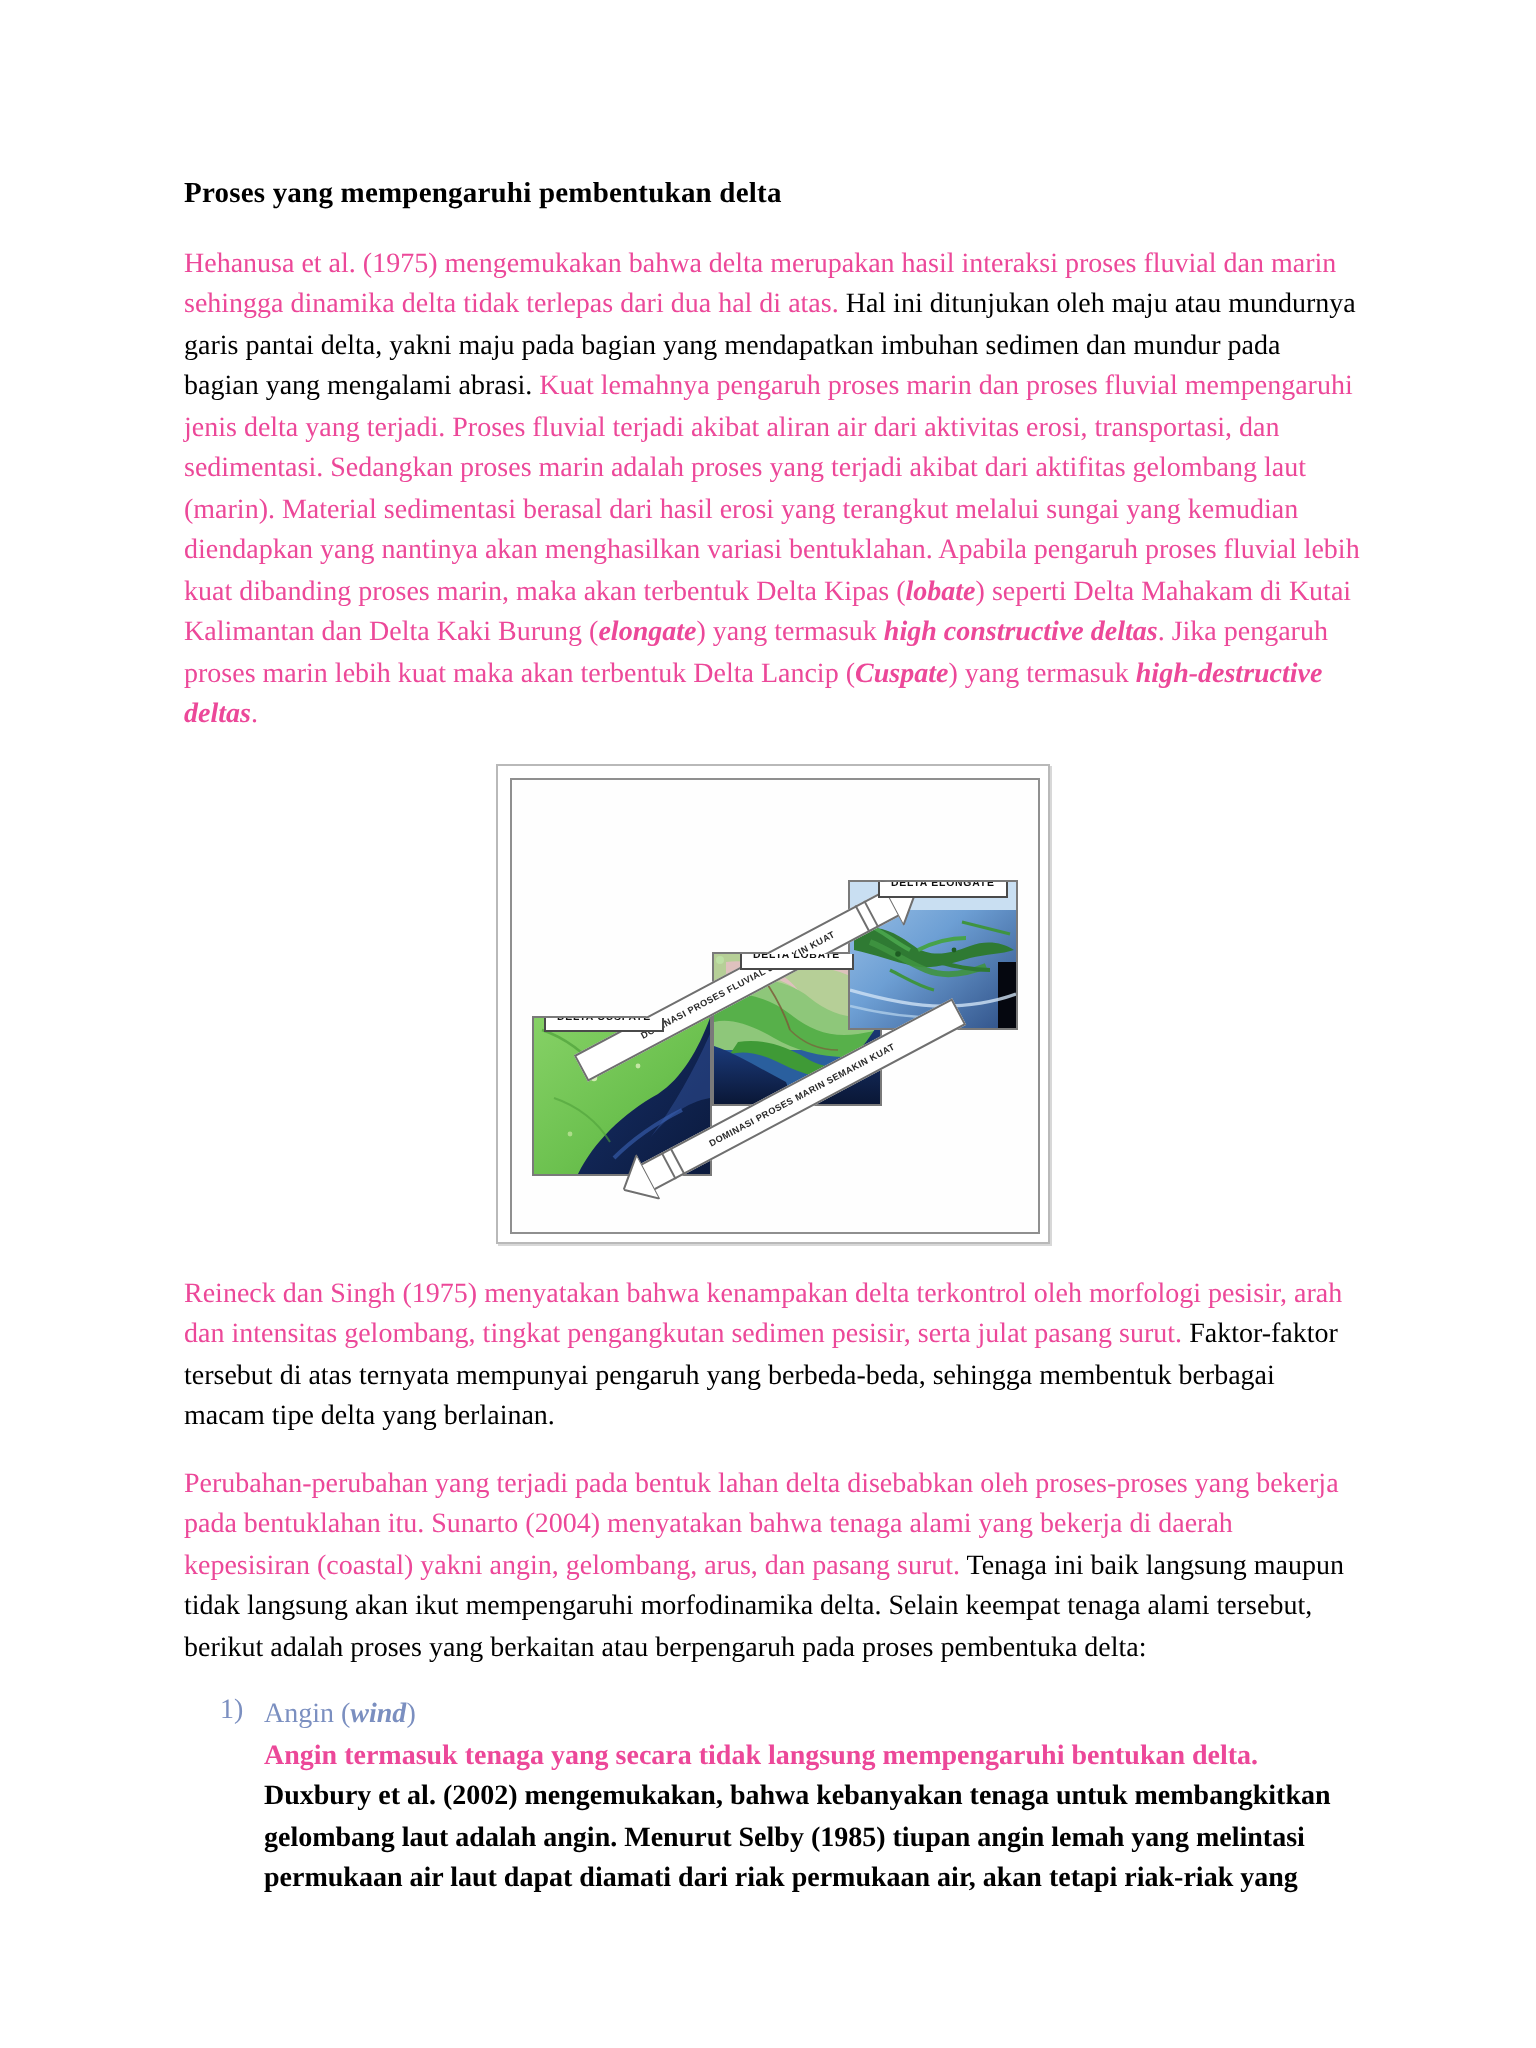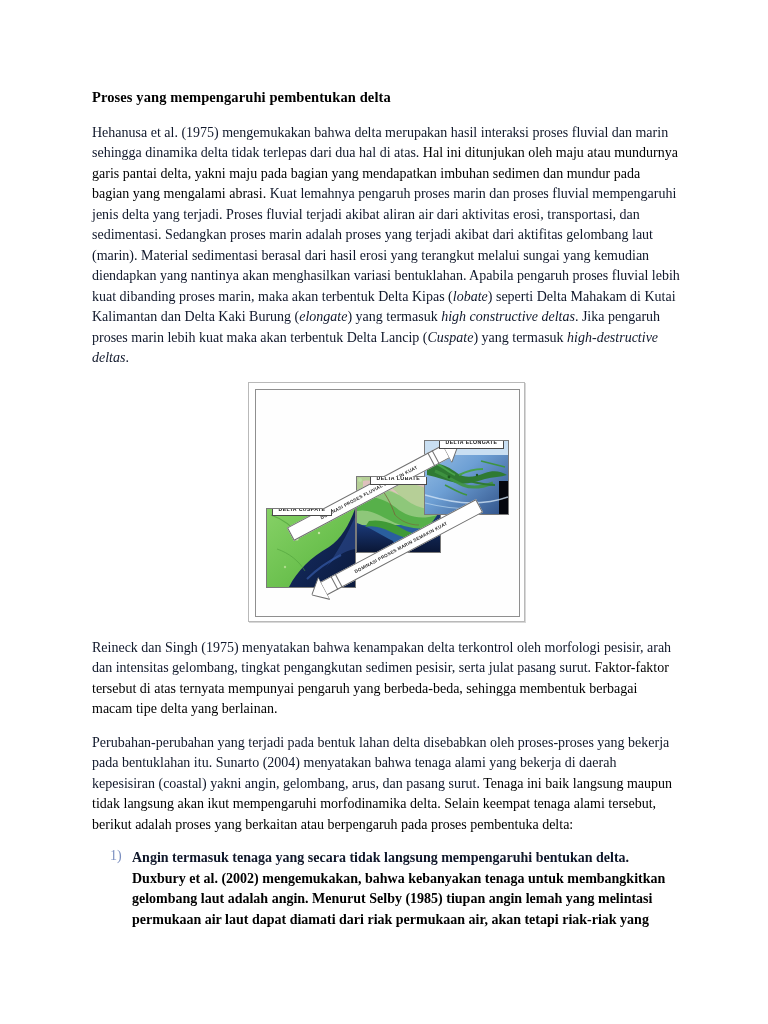--- a/index.html
+++ b/index.html
@@ -36,26 +36,26 @@
     color: #000000;
   }
   p.para {
     font-size: 14px;
     line-height: 20.5px;
     margin: 0 0 13px 0;
     text-align: left;
     color: #000000;
   }
   .blue {
-    color: #0f172a;
+    color: #ec4899;
   }
   .blk {
     color: #000000;
   }
-  i, em { font-style: italic; }
+  i, em { font-style: italic; font-weight: bold; }
 
   
   .figure-wrap {
     display: flex;
     justify-content: center;
     margin: 6px 0 16px 0;
   }
   .figure-box {
     position: relative;
     width: 275px;
@@ -317,18 +317,19 @@
       </div>
     </div>
 
     <p class="para"><span class="blue">Reineck dan Singh (1975) menyatakan bahwa kenampakan delta terkontrol oleh morfologi pesisir, arah dan intensitas gelombang, tingkat pengangkutan sedimen pesisir, serta julat pasang surut.</span><span class="blk"> Faktor-faktor tersebut di atas ternyata mempunyai pengaruh yang berbeda-beda, sehingga membentuk berbagai macam tipe delta yang berlainan.</span></p>
 
     <p class="para"><span class="blue">Perubahan-perubahan yang terjadi pada bentuk lahan delta disebabkan oleh proses-proses yang bekerja pada bentuklahan itu. Sunarto (2004) menyatakan bahwa tenaga alami yang bekerja di daerah kepesisiran (coastal) yakni angin, gelombang, arus, dan pasang surut.</span><span class="blk"> Tenaga ini baik langsung maupun tidak langsung akan ikut mempengaruhi morfodinamika delta. Selain keempat tenaga alami tersebut, berikut adalah proses yang berkaitan atau berpengaruh pada proses pembentuka delta:</span></p>
 
     <ol class="num-list">
       <li>
         <span class="marker">1)</span>
+        <p class="li-title"><span>Angin (</span><em>wind</em><span>)</span></p>
         <p class="li-body"><span class="blue">Angin termasuk tenaga yang secara tidak langsung mempengaruhi bentukan delta.</span><span class="blk"> Duxbury et al. (2002) mengemukakan, bahwa kebanyakan tenaga untuk membangkitkan gelombang laut adalah angin. Menurut Selby (1985) tiupan angin lemah yang melintasi permukaan air laut dapat diamati dari riak permukaan air, akan tetapi riak-riak yang</span></p>
       </li>
     </ol>
 
   </div>
 </div>
 
 </body></html>

